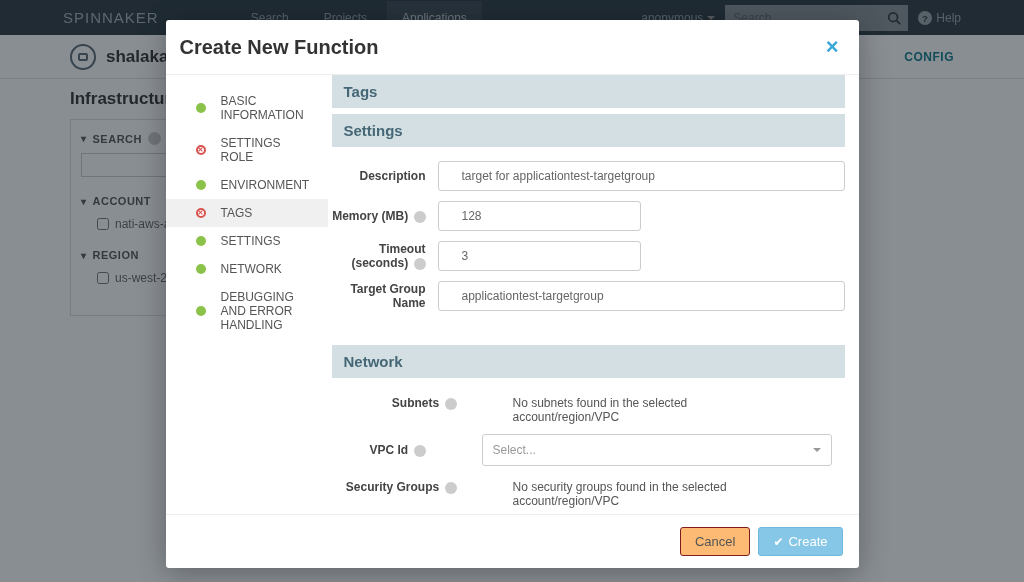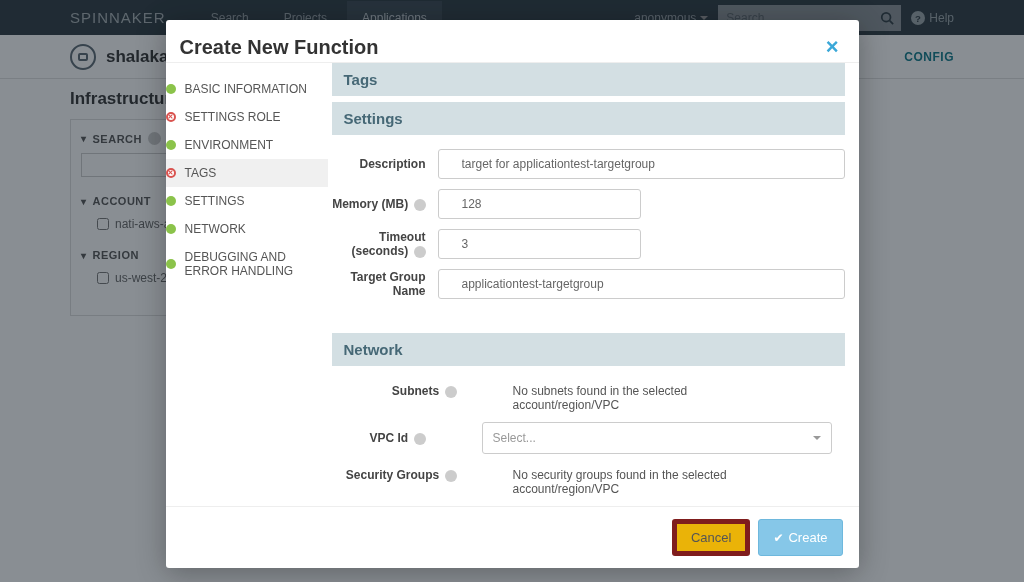--- a/index.html
+++ b/index.html
@@ -1,19 +1,19 @@
 <!DOCTYPE html>
 <html><head>
   <meta charset="utf-8">
   <style>
     * { margin: 0; padding: 0; box-sizing: border-box; }
     body { font-family: -apple-system, BlinkMacSystemFont, "Segoe UI", Helvetica, Arial, sans-serif; font-size: 13px; color: #444; background: #fff; overflow: hidden; }
     
     
-    .top-nav { background: #2c3940; height: 35px; display: flex; align-items: center; padding: 0 15px; }
+    .top-nav { background: #2c3940; height: 35px; display: flex; align-items: center; padding: 0 8px; gap: 47px; }
     .brand { color: #a8b0b4; font-size: 15px; font-weight: 300; letter-spacing: 1px; margin-right: 30px; margin-left: 55px; }
     .nav-links { display: flex; gap: 5px; }
     .nav-link { color: #9aa4a9; font-size: 12px; padding: 10px 15px; text-decoration: none; }
     .nav-link.active { background: #3a4750; color: #c5cdd1; text-align: center; }
     .nav-right { margin-left: auto; display: flex; align-items: center; gap: 10px; }
     .nav-user { color: #9aa4a9; font-size: 12px; display: flex; align-items: center; gap: 4px; }
     .search-box { background: #8a9196; width: 155px; height: 26px; border: none; padding: 0 8px; font-size: 12px; color: #3a4750; }
     .search-box::placeholder { color: #5a646a; }
     .search-btn { width: 28px; height: 26px; background: #8a9196; border: none; display: flex; align-items: center; justify-content: center; }
     .search-group { display: flex; }
@@ -39,29 +39,29 @@
     .filter-header .info { width: 13px; height: 13px; border-radius: 50%; background: #ccc; display: inline-block; }
     .filter-input { width: 100%; height: 24px; border: 1px solid #ccc; margin-top: 8px; padding: 0 6px; font-size: 12px; }
     .filter-item { display: flex; align-items: center; gap: 6px; margin-top: 10px; font-size: 12px; color: #666; padding-left: 16px; }
     .filter-checkbox { width: 12px; height: 12px; }
     
     
     .backdrop { position: fixed; inset: 0; background: rgba(20,30,40,0.5); display: flex; align-items: flex-start; justify-content: center; padding-top: 20px; }
     
     
     .modal { background: #fff; width: 693px; border-radius: 3px; box-shadow: 0 5px 30px rgba(0,0,0,0.3); display: flex; flex-direction: column; max-height: 548px; }
-    .modal-header { padding: 14px 20px 2px 14px; display: flex; align-items: center; justify-content: space-between; }
+    .modal-header { padding: 14px 20px 14px 14px; display: flex; align-items: center; justify-content: space-between; }
     .modal-title { font-size: 20px; font-weight: 600; color: #333; }
     .modal-close { color: #3ba8d8; font-size: 22px; cursor: pointer; font-weight: bold; }
     
     .modal-body { display: flex; border-top: 1px solid #eee; overflow: hidden; flex: 1; }
     
     
     .modal-sidebar { width: 162px; padding: 12px 0; flex-shrink: 0; }
-    .side-item { display: flex; align-items: center; gap: 9px; padding: 7px 0; font-size: 12px; color: #555; cursor: pointer; }
+    .side-item { display: flex; align-items: center; gap: 15px; padding: 7px 30px; font-size: 12px; color: #555; cursor: pointer; }
     .side-item.active { background: #f0f0f0; }
     .side-dot { width: 10px; height: 10px; border-radius: 50%; flex-shrink: 0; }
     .side-dot.green { background: #8bc34a; }
     .side-dot.red { background: #fff; border: 2px solid #d9534f; }
     .side-dot.red::after { content: "✕"; color: #d9534f; font-size: 7px; display: block; text-align: center; line-height: 6px; font-weight: bold; }
     
     
     .modal-main { flex: 1; padding: 0 14px 0 4px; overflow-y: auto; position: relative; }
     .modal-main::-webkit-scrollbar { width: 8px; }
     .modal-main::-webkit-scrollbar-thumb { background: #bbb; border-radius: 4px; }
@@ -77,21 +77,21 @@
     .form-label .info { width: 12px; height: 12px; border-radius: 50%; background: #ccc; display: inline-block; vertical-align: middle; margin-left: 2px; }
     .form-input { flex: 1; height: 30px; border: 1px solid #ccc; border-radius: 3px; padding: 0 23px; font-size: 12px; color: #666; }
     .form-input.narrow { flex: 0 0 156px; }
     .form-select { flex: 0 0 350px; height: 32px; border: 1px solid #ccc; border-radius: 3px; padding: 0 10px; font-size: 12px; color: #999; display: flex; align-items: center; justify-content: space-between; cursor: pointer; margin-left: 44px; }
     .form-text { font-size: 12px; color: #555; padding-left: 44px; max-width: 300px; }
     .form-row.wide-label .form-label { width: 137px; }
     
     
     .modal-footer { padding: 12px 16px; display: flex; justify-content: flex-end; gap: 8px; border-top: 1px solid #eee; }
     .btn { padding: 6px 14px; font-size: 13px; border-radius: 3px; cursor: pointer; }
-    .btn-cancel { background: #eab308; border: 5px solid #7f1d1d; color: #555; }
+    .btn-cancel { background: #fdba74; border: 1px solid #7f1d1d; color: #555; }
     .btn-create { background: #86c7e8; border: 1px solid #6eb8dd; color: #fff; display: flex; align-items: center; gap: 5px; }
     .btn-create .check { font-size: 12px; }
     
     .chev-down { width: 0; height: 0; border-left: 4px solid transparent; border-right: 4px solid transparent; border-top: 4px solid #999; display: inline-block; }
   </style>
 </head>
 <body>
 
 <div class="top-nav">
   <div class="brand">SPINNAKER</div>

